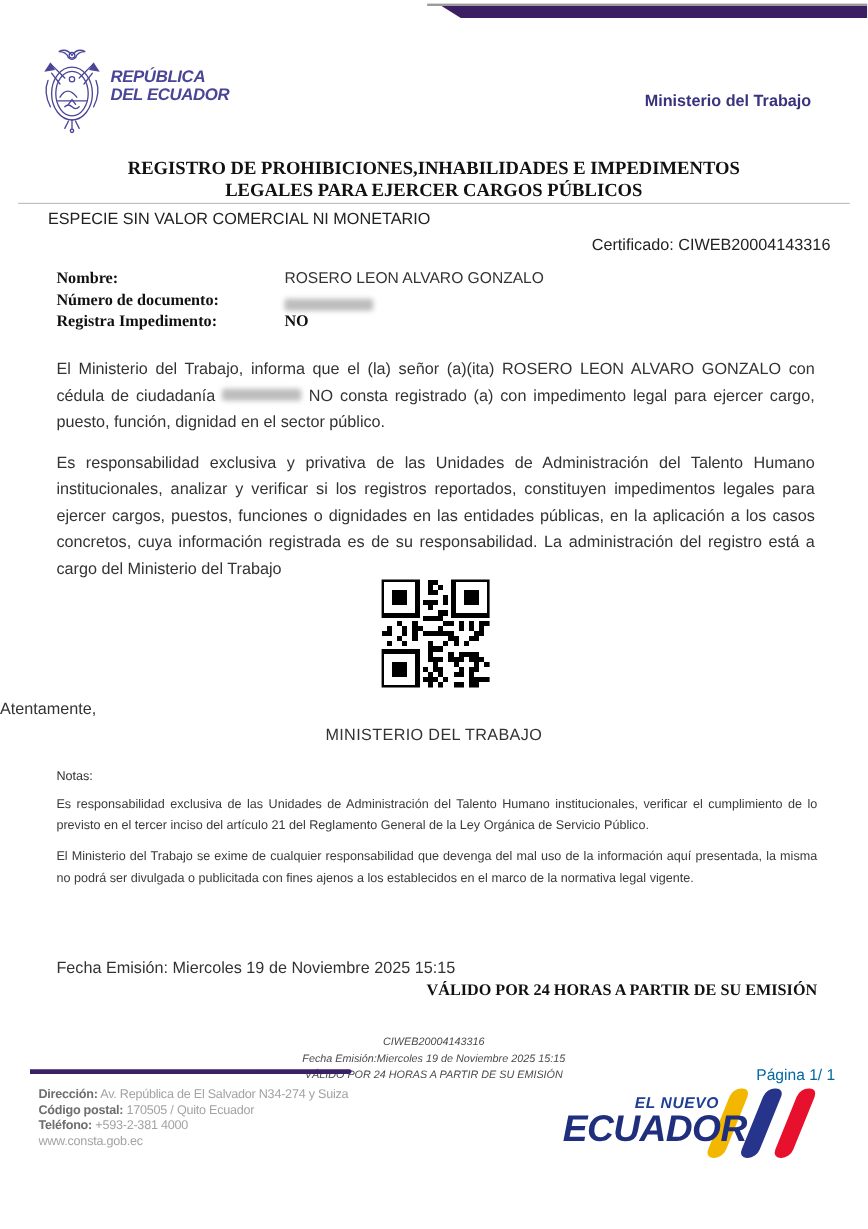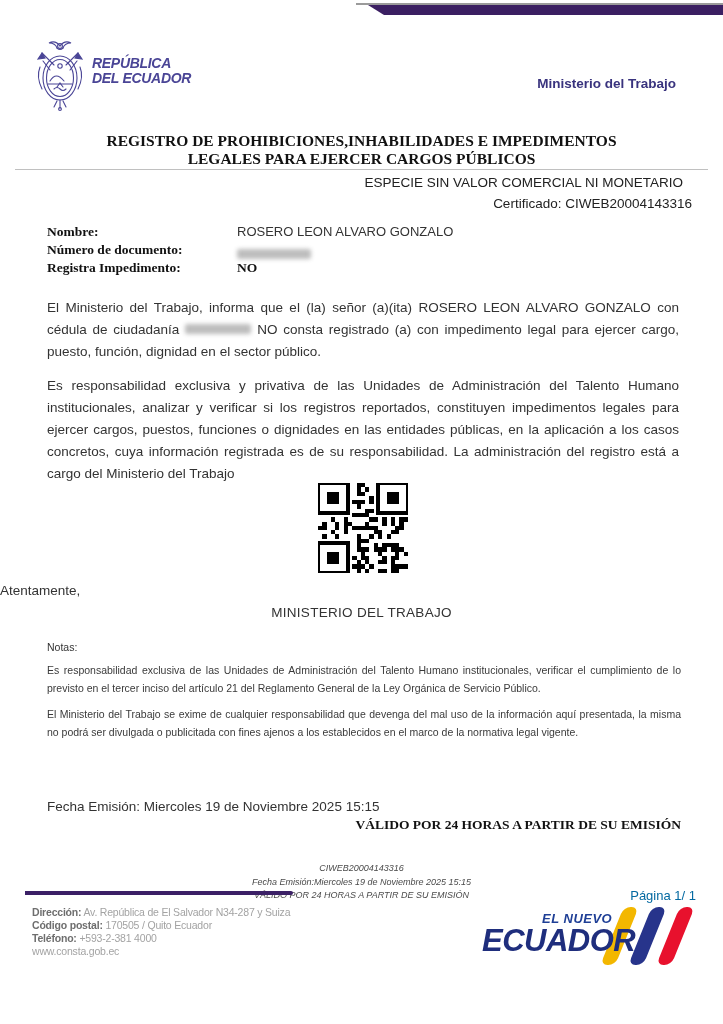--- a/index.html
+++ b/index.html
@@ -15,21 +15,21 @@
   .crest{position:absolute;left:30px;top:37px;}
   .rep-text{position:absolute;left:92px;top:56px;color:#4a4596;font-weight:bold;
             font-size:14px;line-height:15px;letter-spacing:-0.3px;font-style:italic;}
   .ministry{position:absolute;right:47px;top:76px;color:#39337e;font-weight:bold;font-size:13.5px;}
 
   
   .title{position:absolute;left:40px;right:40px;top:132px;text-align:center;
          font-family:"Liberation Serif",serif;font-weight:bold;font-size:15.5px;
          line-height:17.5px;color:#111;}
   .title-rule{position:absolute;left:15px;right:15px;top:169px;height:1px;background:#c0c0c0;}
-  .subtitle{position:absolute;left:40px;right:40px;top:175px;text-align:right;
+  .subtitle{position:absolute;left:40px;right:40px;top:175px;text-align:left;
             font-size:13.5px;color:#222;}
   .certificate{position:absolute;right:31px;top:196px;font-size:13.5px;color:#222;}
 
   
   .field-label{position:absolute;left:47px;font-family:"Liberation Serif",serif;
                font-weight:bold;font-size:13.5px;color:#111;}
   .field-value{position:absolute;left:237px;font-size:13px;color:#333;}
   .redacted{display:inline-block;width:74px;height:10px;background:#bdbdbd;
             filter:blur(2px);border-radius:2px;vertical-align:middle;}
 
@@ -59,21 +59,21 @@
   .footer-line{position:absolute;left:25px;top:891px;width:268px;height:4px;
                background:#3b2066;border-radius:0 3px 3px 0;}
   .page-num{position:absolute;right:27px;top:888px;font-size:13px;color:#0369a1;}
 
   
   .contact{position:absolute;left:32px;top:906px;font-size:10.5px;line-height:13px;
            color:#a3a3a3;letter-spacing:-0.2px;}
   .contact b{color:#6e6e6e;font-weight:bold;}
 
   
-  .brand{position:absolute;left:482px;top:905px;width:215px;height:72px;}
+  .brand{position:absolute;left:469px;top:905px;width:215px;height:72px;}
   .stripes{position:absolute;left:118px;top:2px;width:100px;height:60px;}
   .stripe{position:absolute;top:0;width:15px;height:58px;border-radius:7px;transform:skewX(-22deg);}
   .s1{left:12px;background:#f3b700;}
   .s2{left:40px;background:#27348b;}
   .s3{left:68px;background:#e8112d;}
   .el-nuevo{position:absolute;left:60px;top:6px;font-style:italic;font-weight:900;
             font-size:13px;color:#1f3f96;letter-spacing:0.5px;}
   .ecuador{position:absolute;left:0px;top:18px;font-style:italic;font-weight:900;
            font-size:31px;color:#1f2e7d;letter-spacing:-0.5px;}
 </style>
@@ -268,21 +268,21 @@
   <div class="stamp">
     <div>CIWEB20004143316</div>
     <div>Fecha Emisión:Miercoles 19 de Noviembre 2025 15:15</div>
     <div>VÁLIDO POR 24 HORAS A PARTIR DE SU EMISIÓN</div>
   </div>
 
   <div class="footer-line"></div>
   <div class="page-num">Página 1/ 1</div>
 
   <div class="contact">
-    <div><b>Dirección:</b><span> Av. República de El Salvador N34-287 y Suiza</span></div>
+    <div><b>Dirección:</b><span> Av. República de El Salvador N34-274 y Suiza</span></div>
     <div><b>Código postal:</b><span> 170505 / Quito Ecuador</span></div>
     <div><b>Teléfono:</b><span> +593-2-381 4000</span></div>
     <div>www.consta.gob.ec</div>
   </div>
 
   <div class="brand">
     <div class="stripes">
       <div class="stripe s1"></div>
       <div class="stripe s2"></div>
       <div class="stripe s3"></div>

